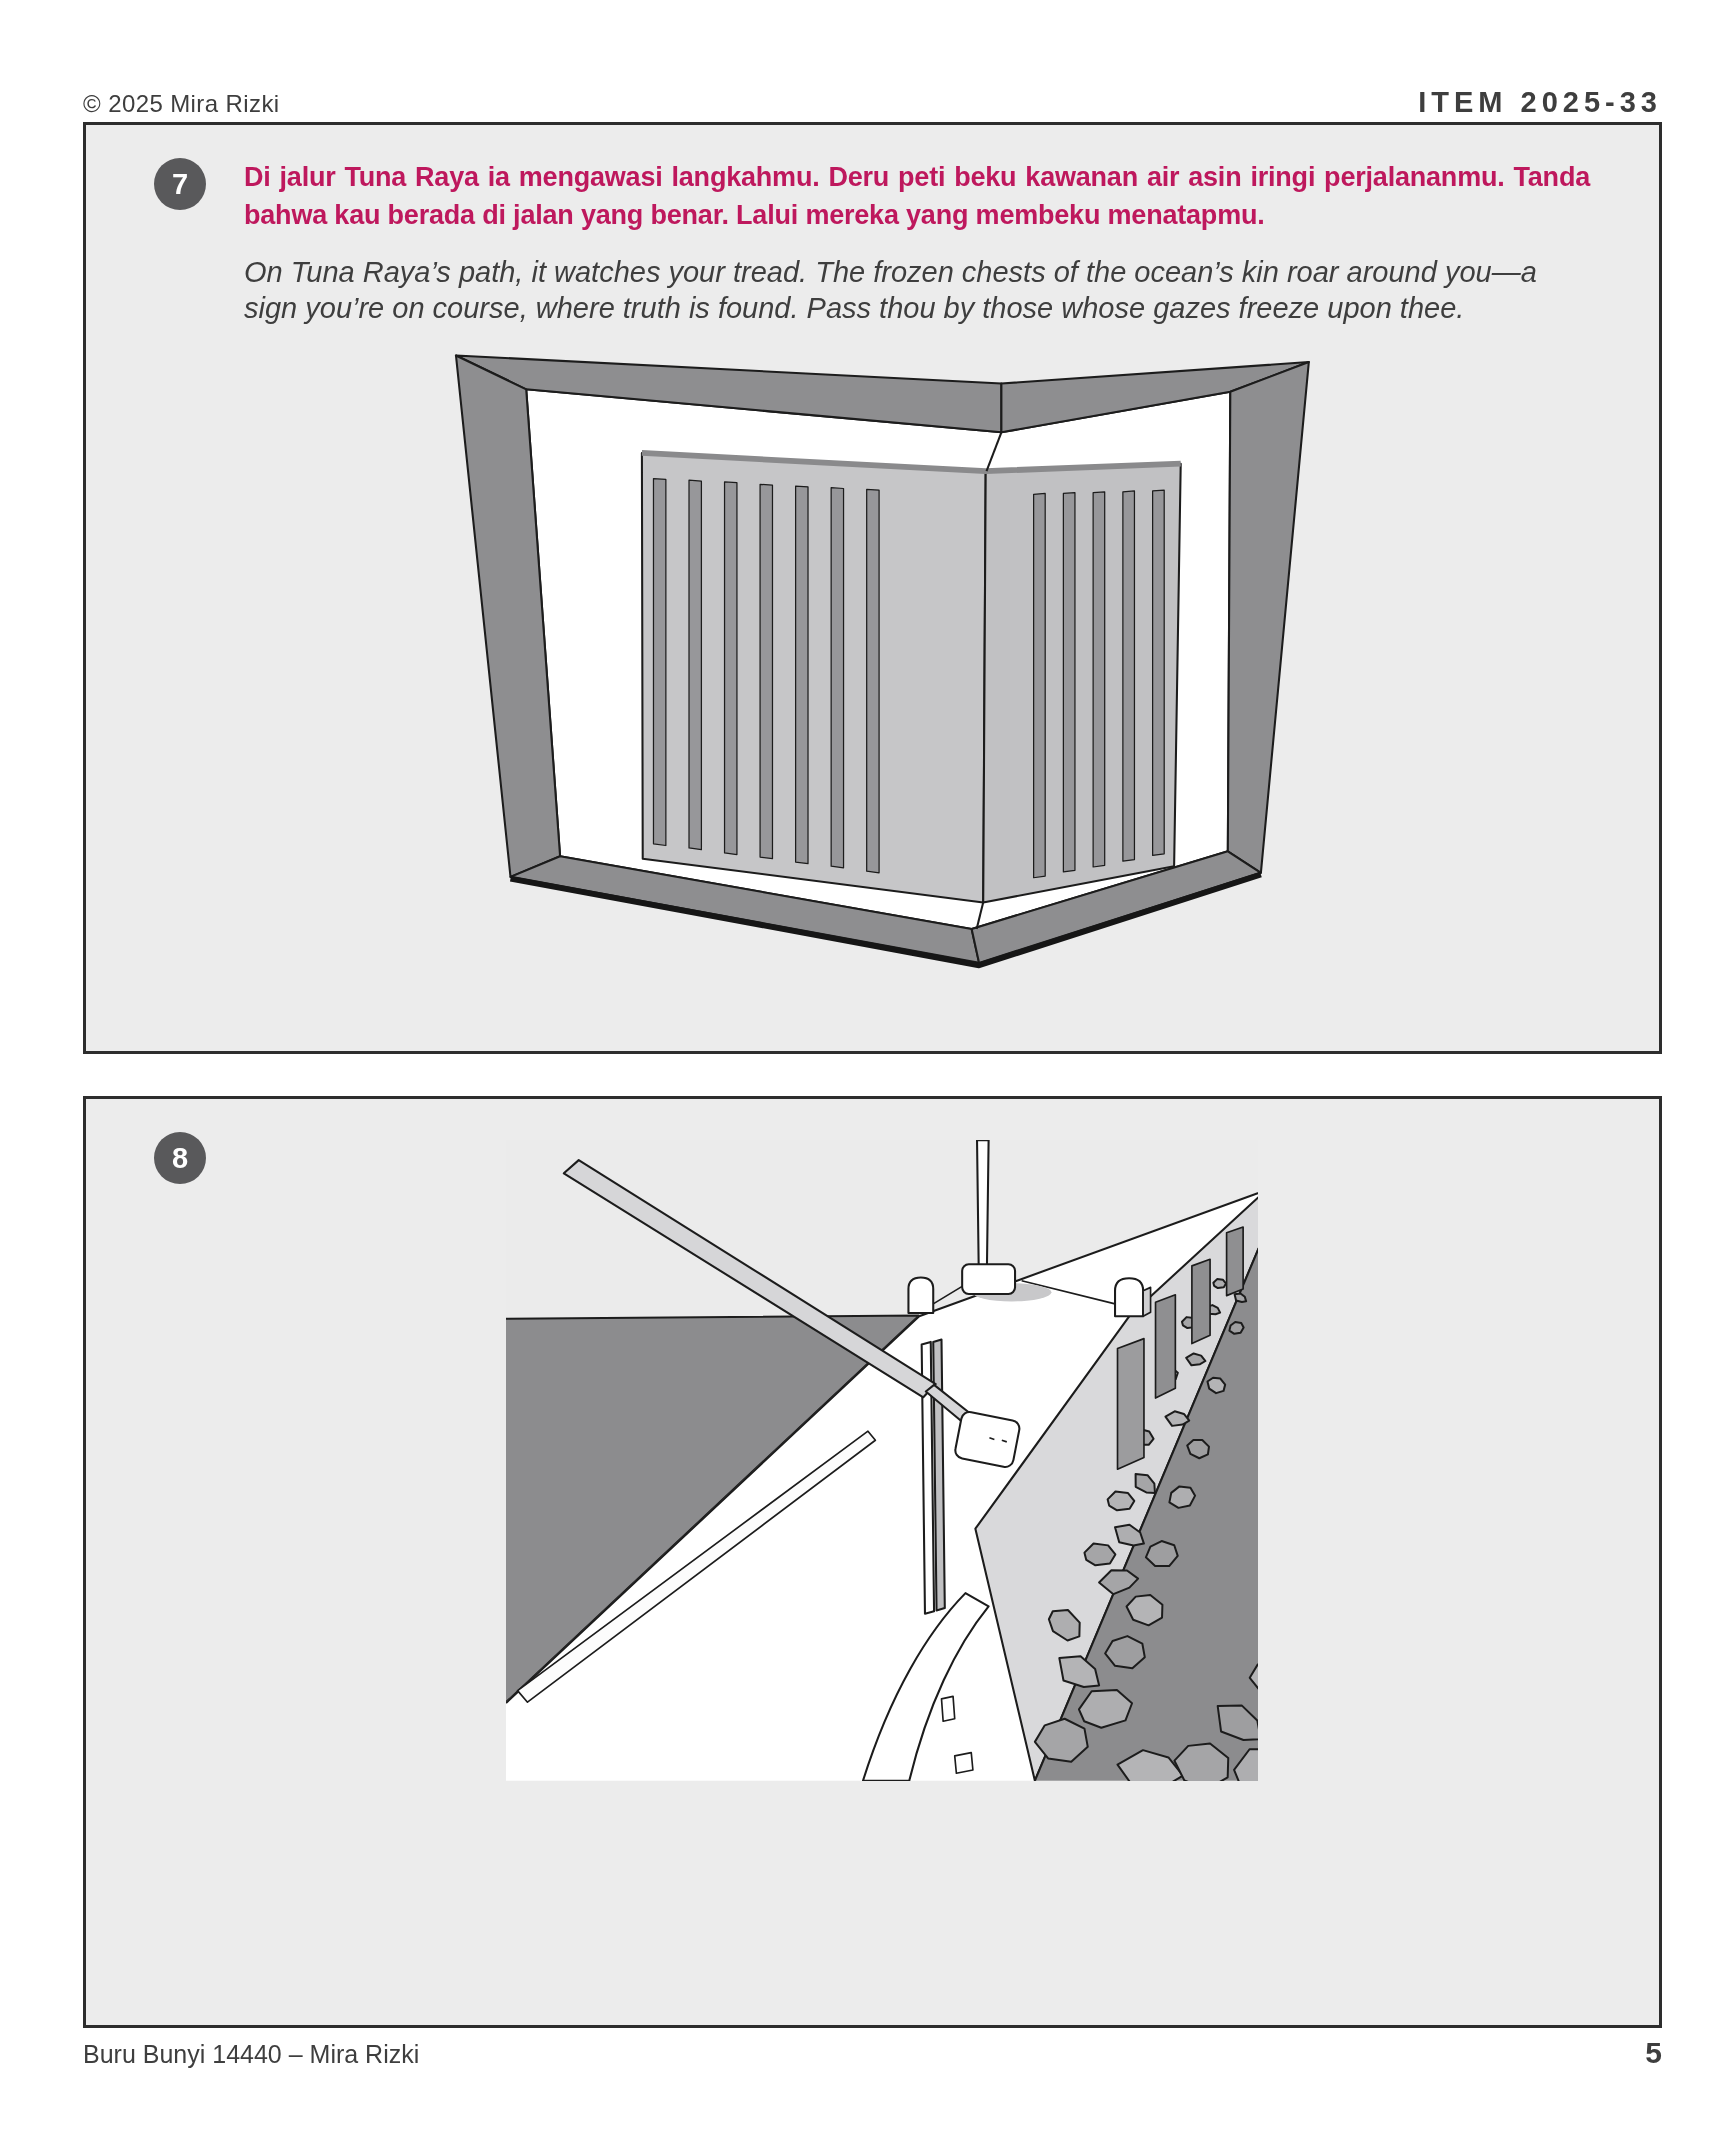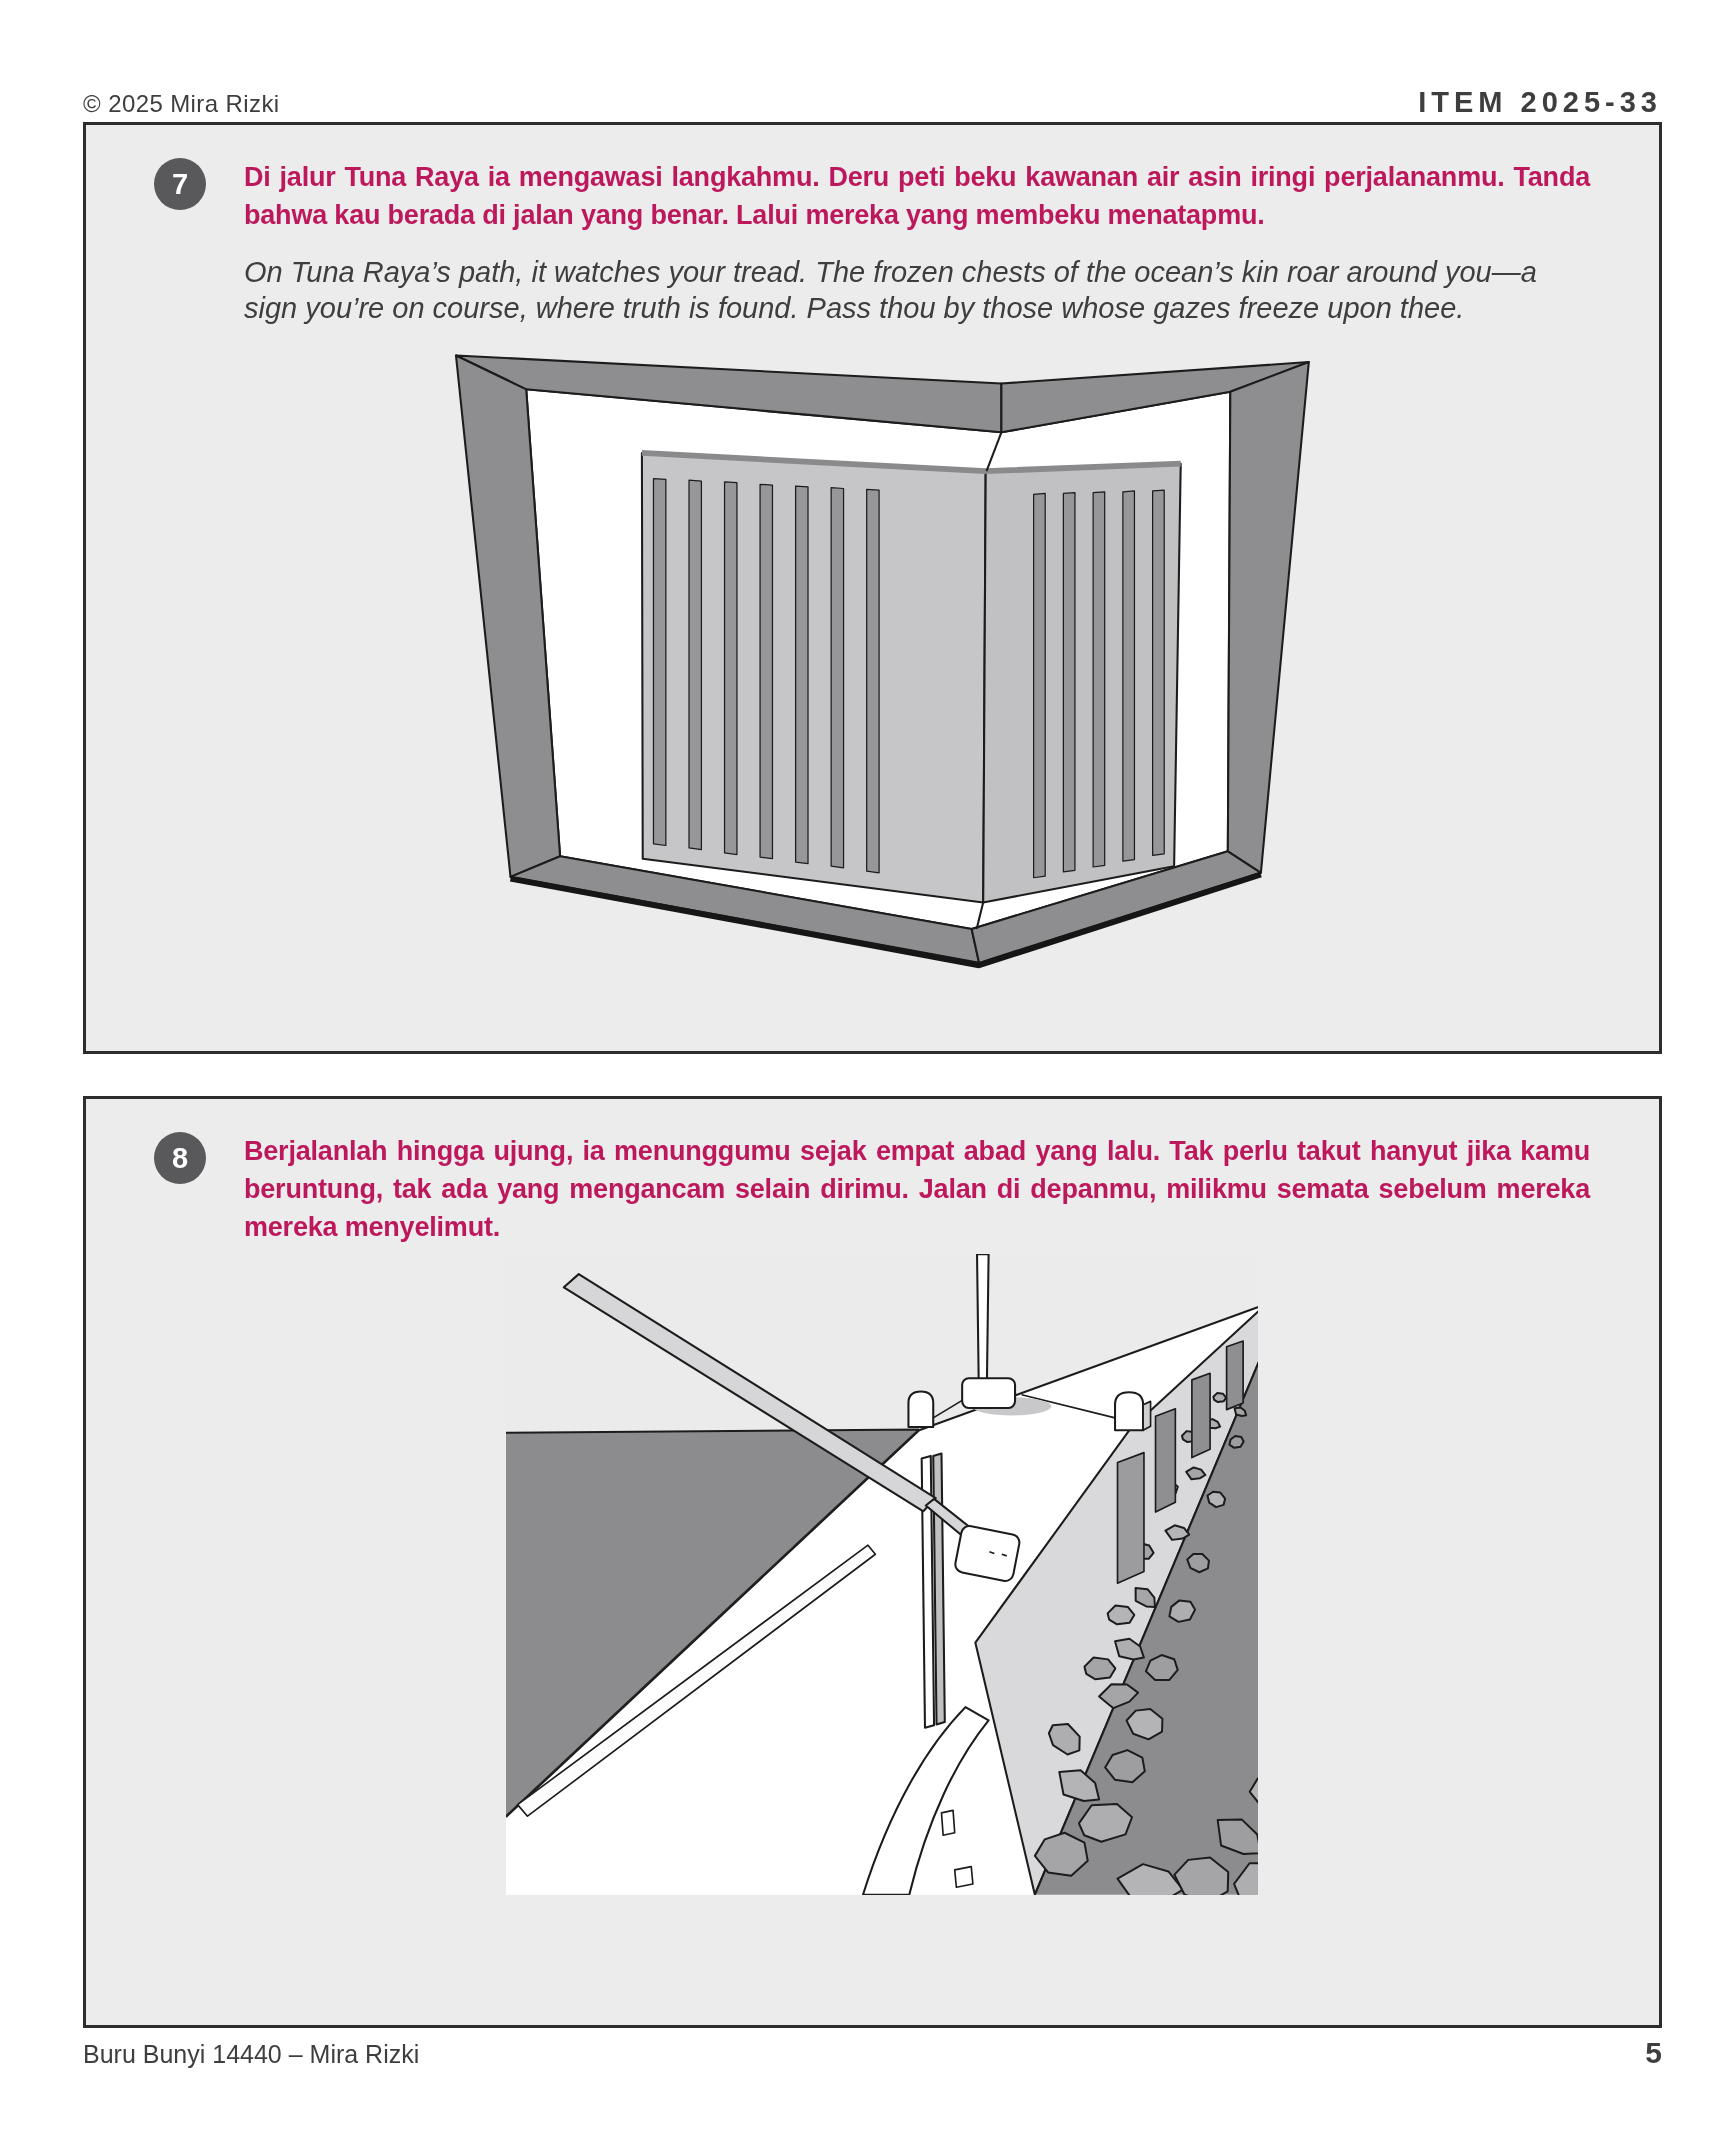--- a/index.html
+++ b/index.html
@@ -102,21 +102,20 @@
       </g>
     </svg>
   </figure>
 </section>
 
 <section class="clue-box" id="box8">
   <div class="badge">
     <span>8</span>
   </div>
   <div class="texts">
-    <p class="clue-id">Berjalanlah hingga ujung, ia menunggumu sejak empat abad yang lalu. Tak perlu takut hanyut jika kamu beruntung, tak ada yang mengancam selain dirimu. Jalan di depanmu, milikmu semata sebelum mereka mereka menyelimut.</p>
   </div>
   <figure id="fig2">
     <svg viewBox="0 0 910 775" width="752" height="641">
       <defs>
         <path id="r1" d="M0,14 L6,4 L18,0 L30,6 L32,17 L22,26 L8,24 Z" vector-effect="non-scaling-stroke"></path>
         <path id="r2" d="M0,10 L10,0 L26,2 L34,12 L28,22 L12,24 L2,18 Z" vector-effect="non-scaling-stroke"></path>
         <path id="r3" d="M0,8 L14,0 L28,4 L36,14 L26,20 L10,22 Z" vector-effect="non-scaling-stroke"></path>
       </defs>
       <g stroke="#1c1c1c" stroke-width="2.5" stroke-linejoin="round">
         <rect x="0" y="0" width="910" height="775" fill="#ebebeb" stroke="none"></rect>

